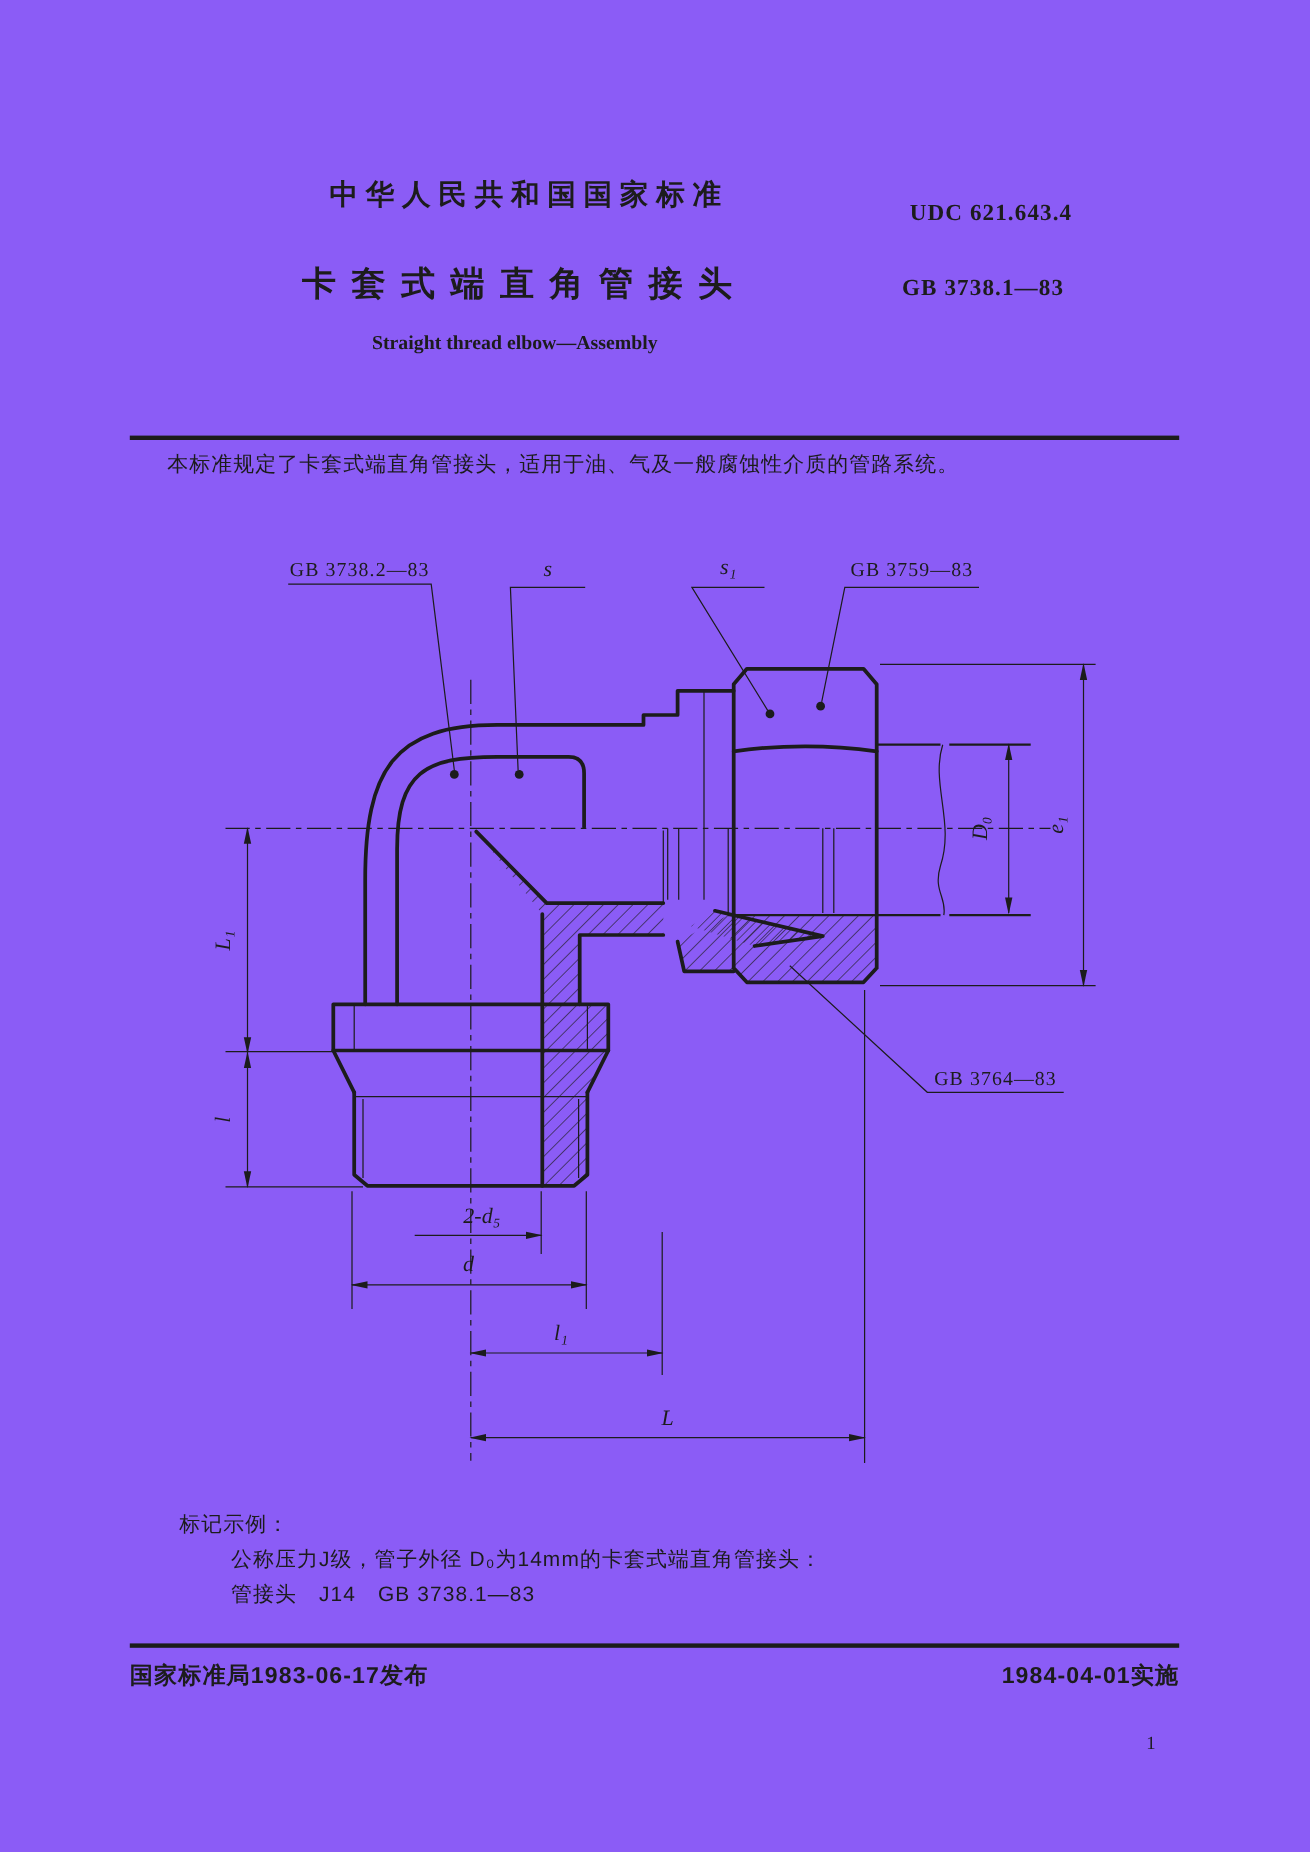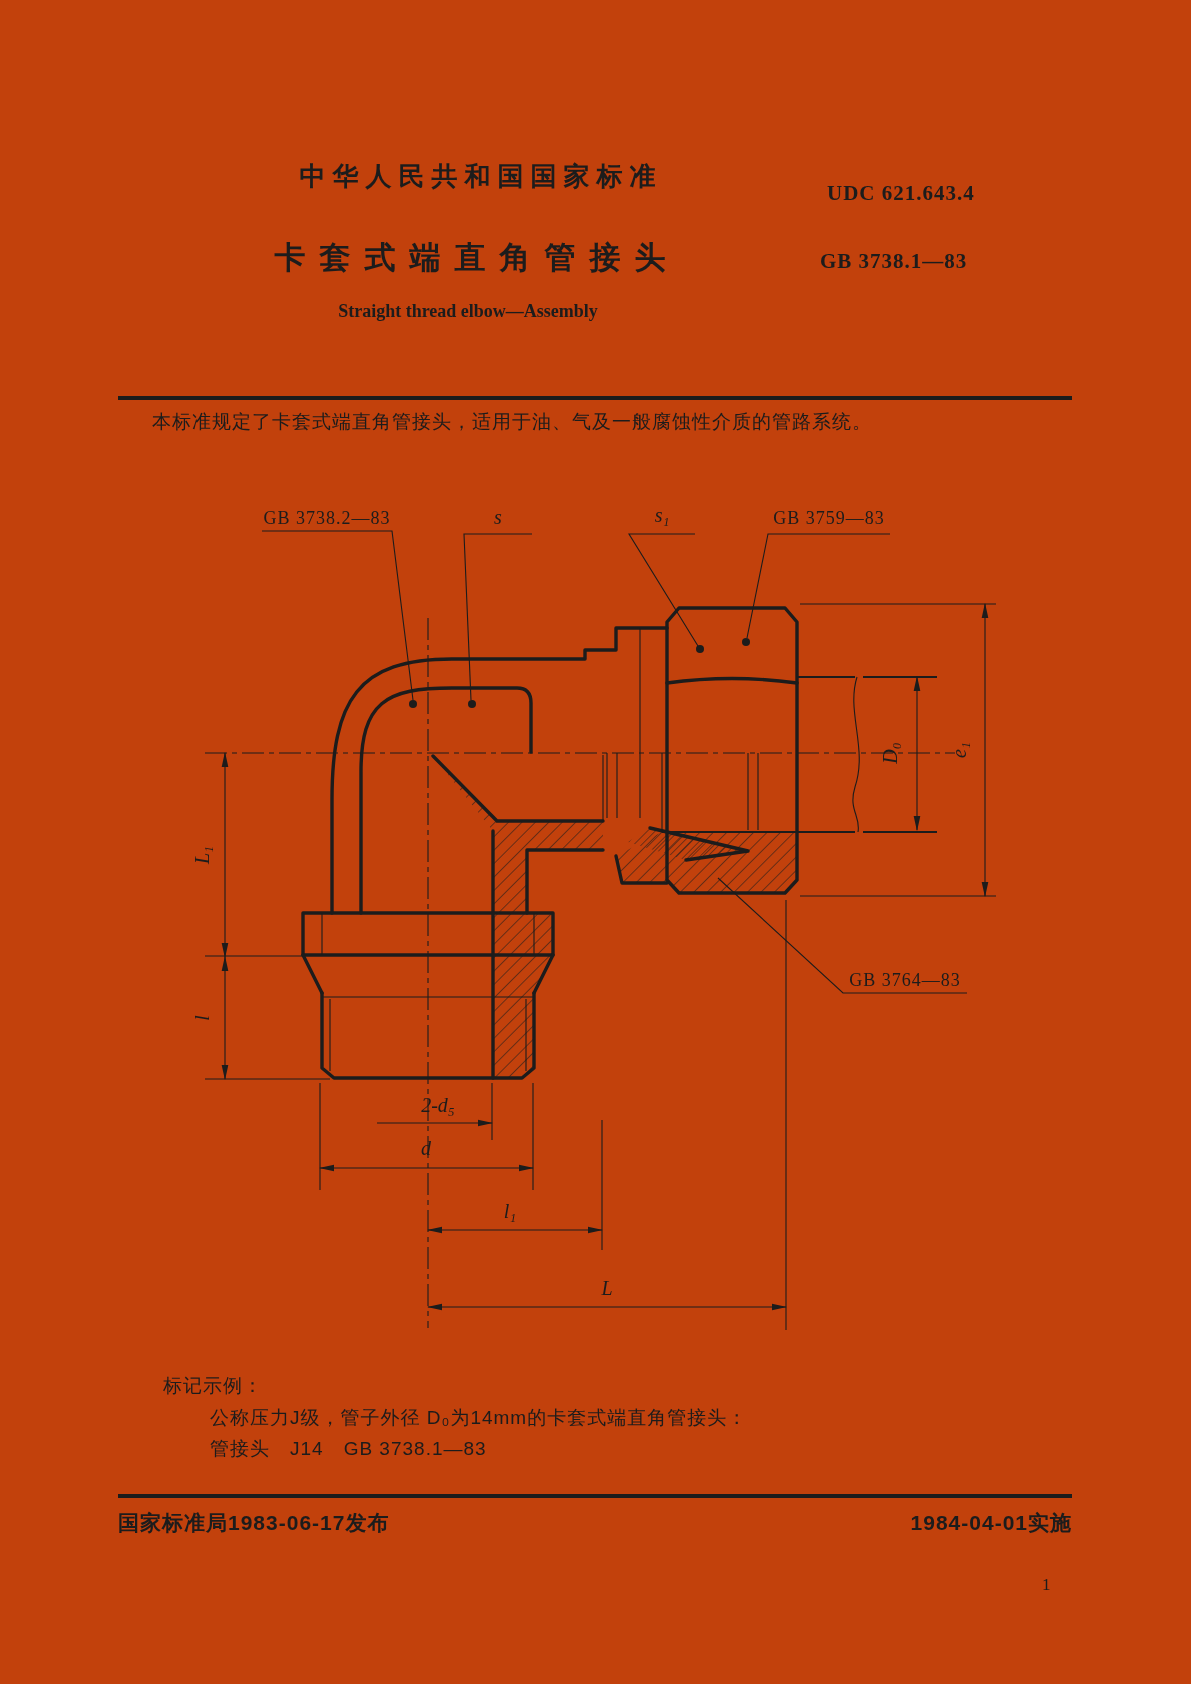--- a/index.html
+++ b/index.html
@@ -1,20 +1,20 @@
 <!DOCTYPE html>
 <html><head>
 <meta charset="utf-8">
 <style>
   html,body{margin:0;padding:0;background:#9a9a9a;}
   .sheet{
     position:relative;
     width:1191px;height:1684px;
     margin:0 auto;
-    background:#c2410c;
+    background:#8b5cf6;
     color:#1c1c1c;
     font-family:"Liberation Sans", sans-serif;
     overflow:hidden;
   }
   svg{position:absolute;left:0;top:0;}
   text{fill:#1c1c1c;}
   .cn-title{font-size:26px;font-weight:bold;letter-spacing:7px;}
   .cn-big{font-size:31px;font-weight:bold;letter-spacing:14px;}
   .num{font-family:"Liberation Serif", "DejaVu Serif", serif;font-size:21px;font-weight:bold;letter-spacing:1px;}
   .en{font-family:"Liberation Serif", "DejaVu Serif", serif;font-size:18px;font-weight:bold;}

